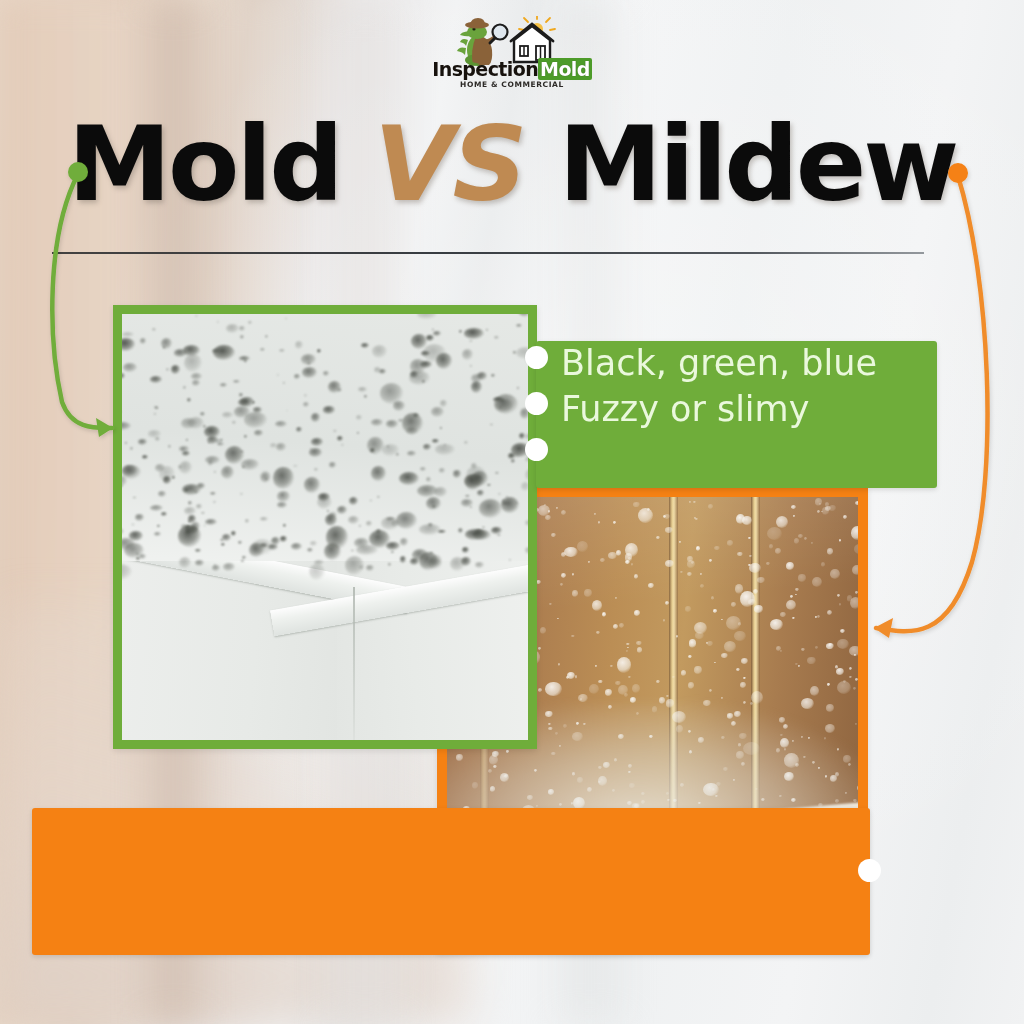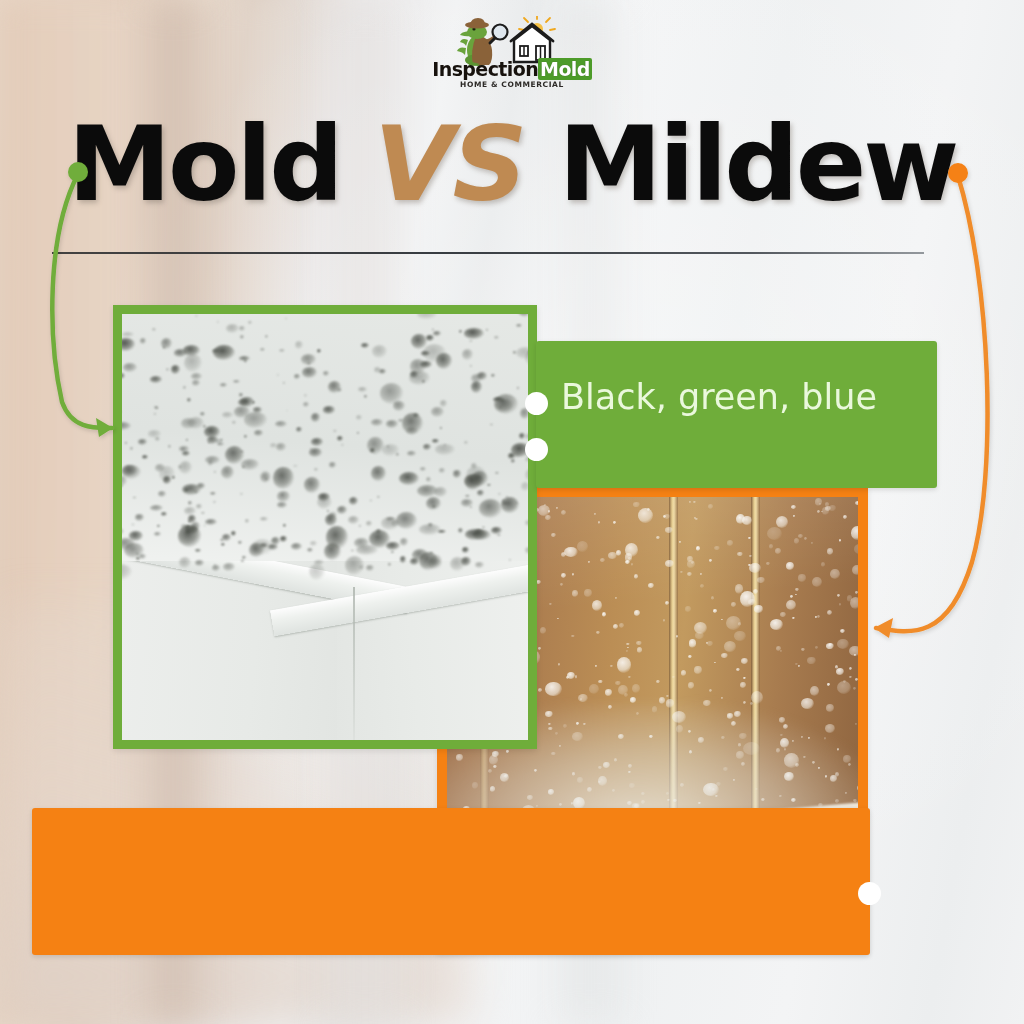--- a/index.html
+++ b/index.html
@@ -263,21 +263,21 @@
   .fact-box.mildew-facts {
     left: 32px; top: 808px;
     width: 838px; height: 147px;
     background: #f58113;
     z-index: 6;
     padding: 0 0 0 16px;
   }
 
   .fact-row {
     display: flex;
-    align-items: flex-end;
+    align-items: flex-start;
     height: 46px;
     white-space: nowrap;
   }
   .mold-facts .fact-row { justify-content: flex-start; }
   .mildew-facts .fact-row { justify-content: flex-end; }
 
   .fact-bullet {
     width: 23px; height: 23px;
     border-radius: 50%;
     background: #ffffff;
@@ -1251,20 +1251,24 @@
     </div>
   </div>
 
   <div class="fact-box mold-facts">
     <div class="fact-row">
       <span class="fact-bullet"></span>
       <span class="fact-text">Black, green, blue</span>
     </div>
     <div class="fact-row">
       <span class="fact-bullet"></span>
+      <span class="fact-text">Fuzzy or slimy</span>
+    </div>
+    <div class="fact-row">
+      <span class="fact-bullet"></span>
     </div>
   </div>
 
   <div class="fact-box mildew-facts">
     <div class="fact-row">
       <span class="fact-bullet"></span>
     </div>
   </div>
 
   <svg class="arrow-layer" viewBox="0 0 1024 1024">

